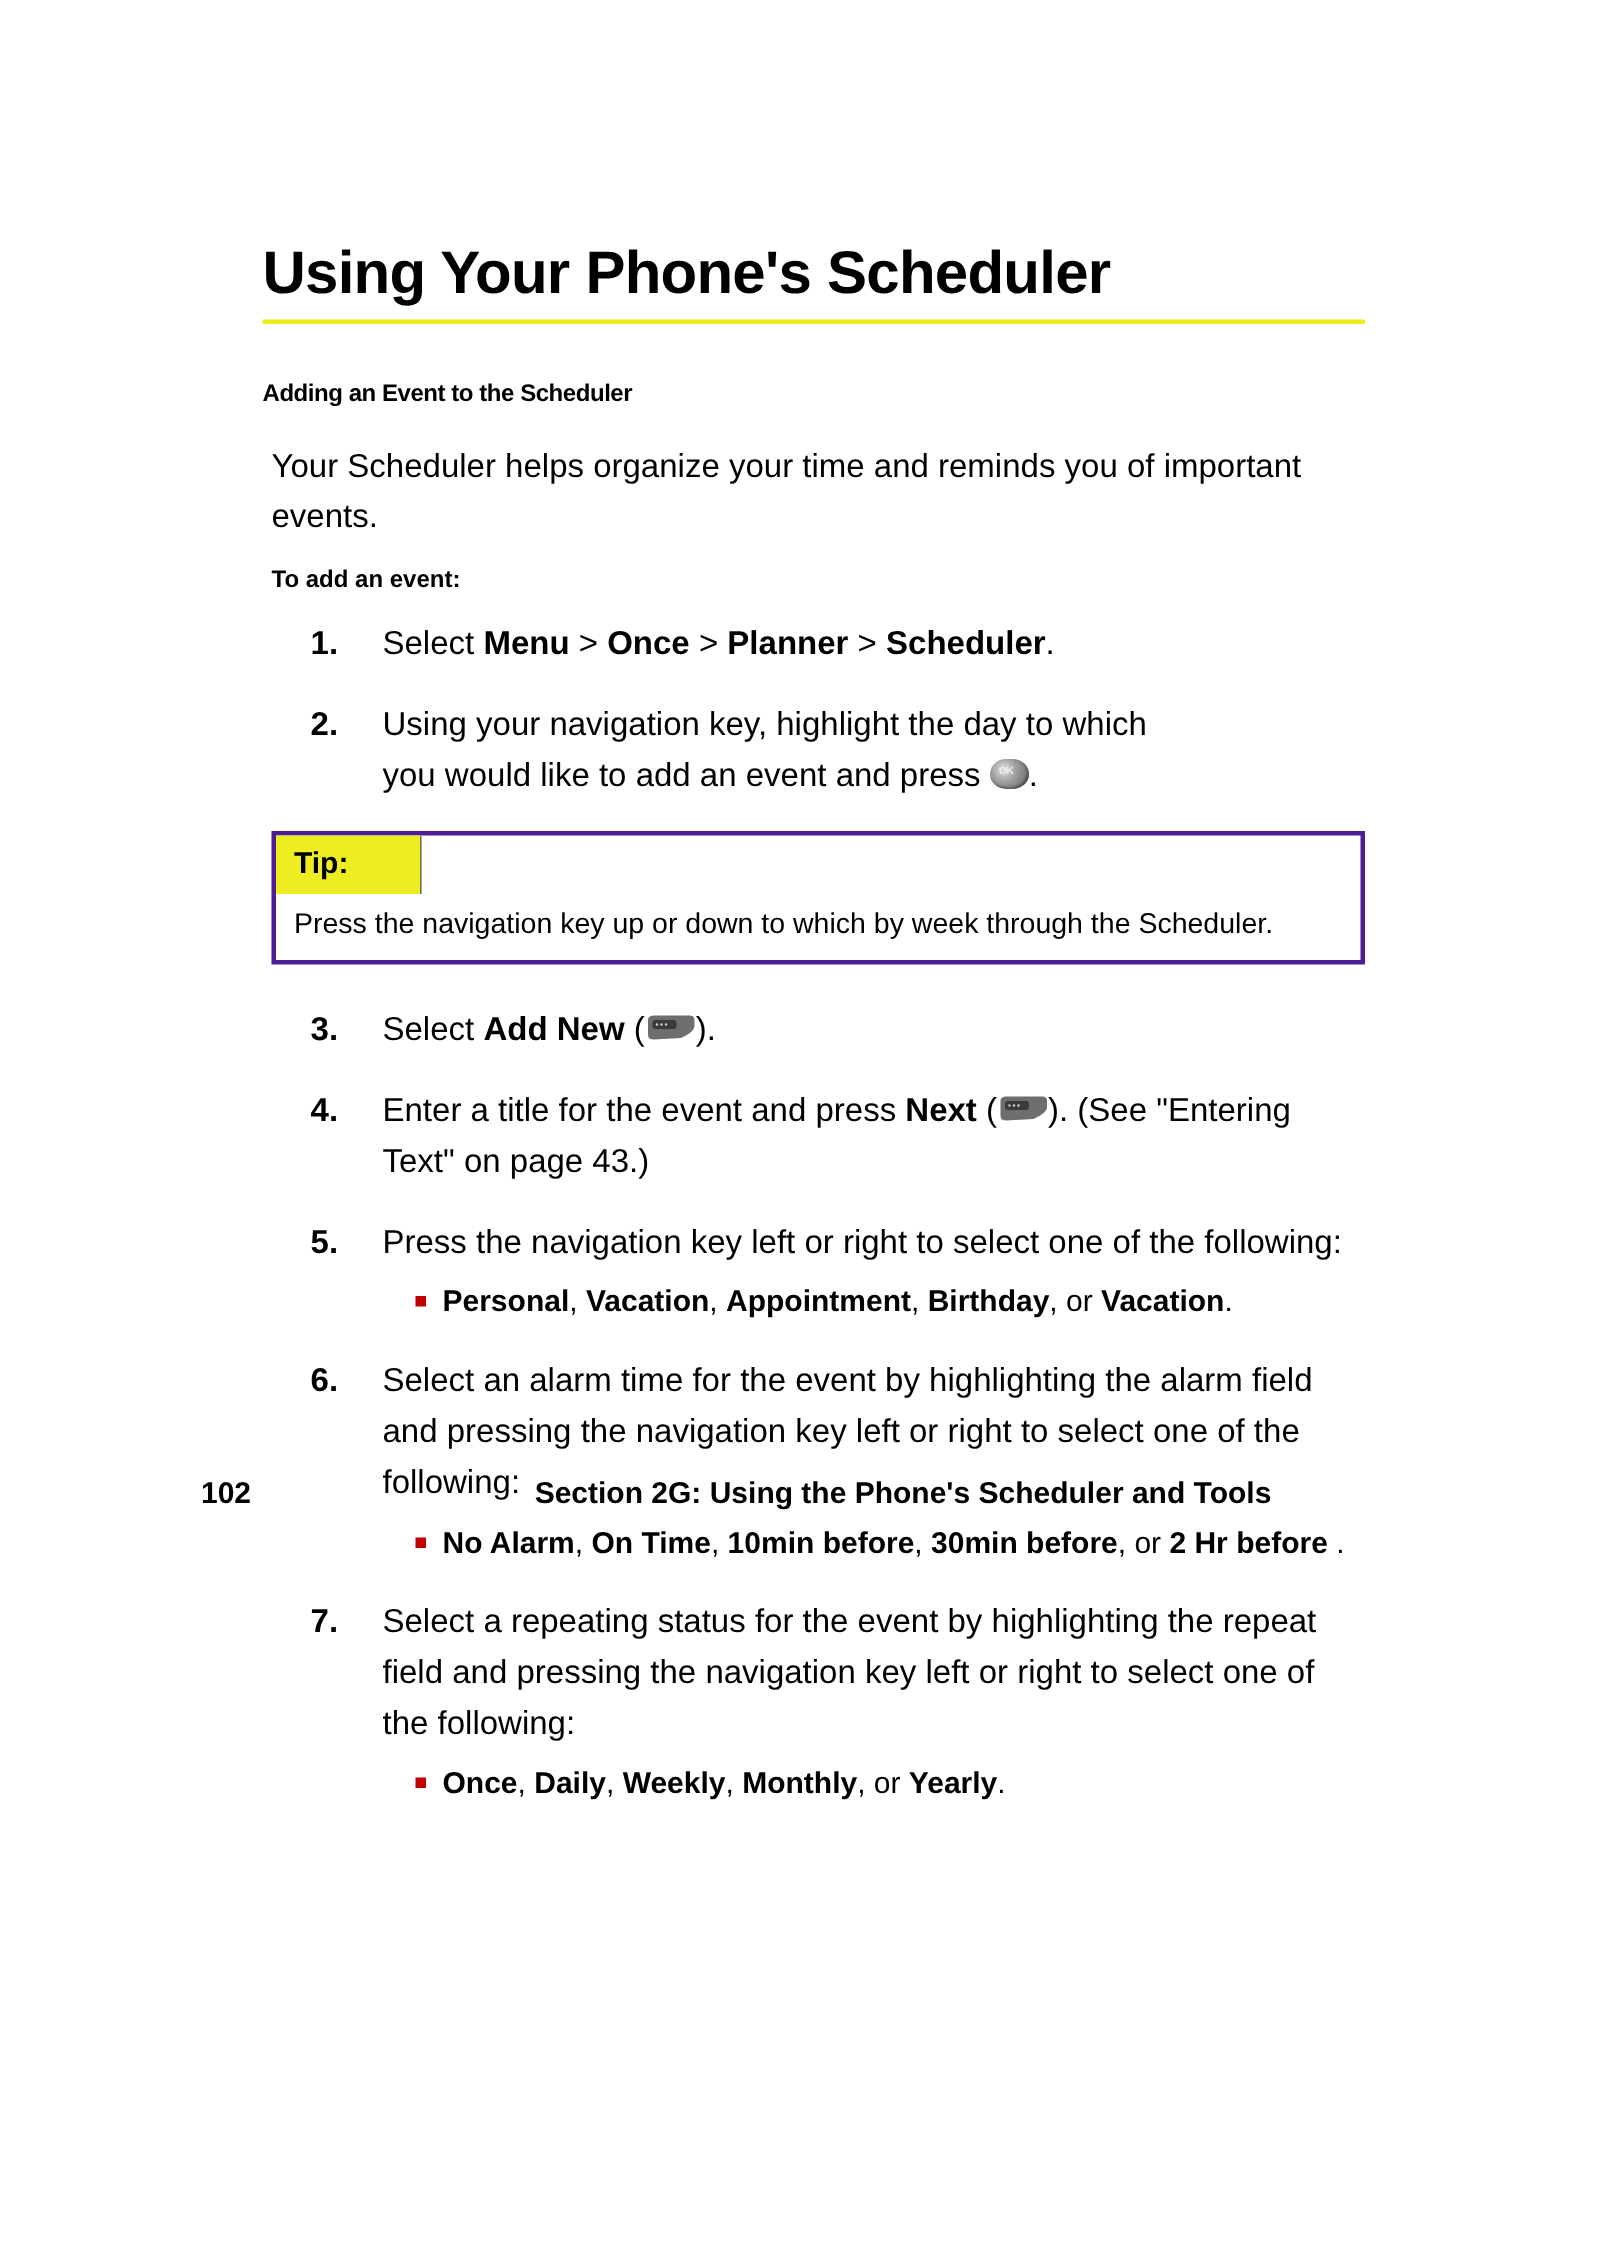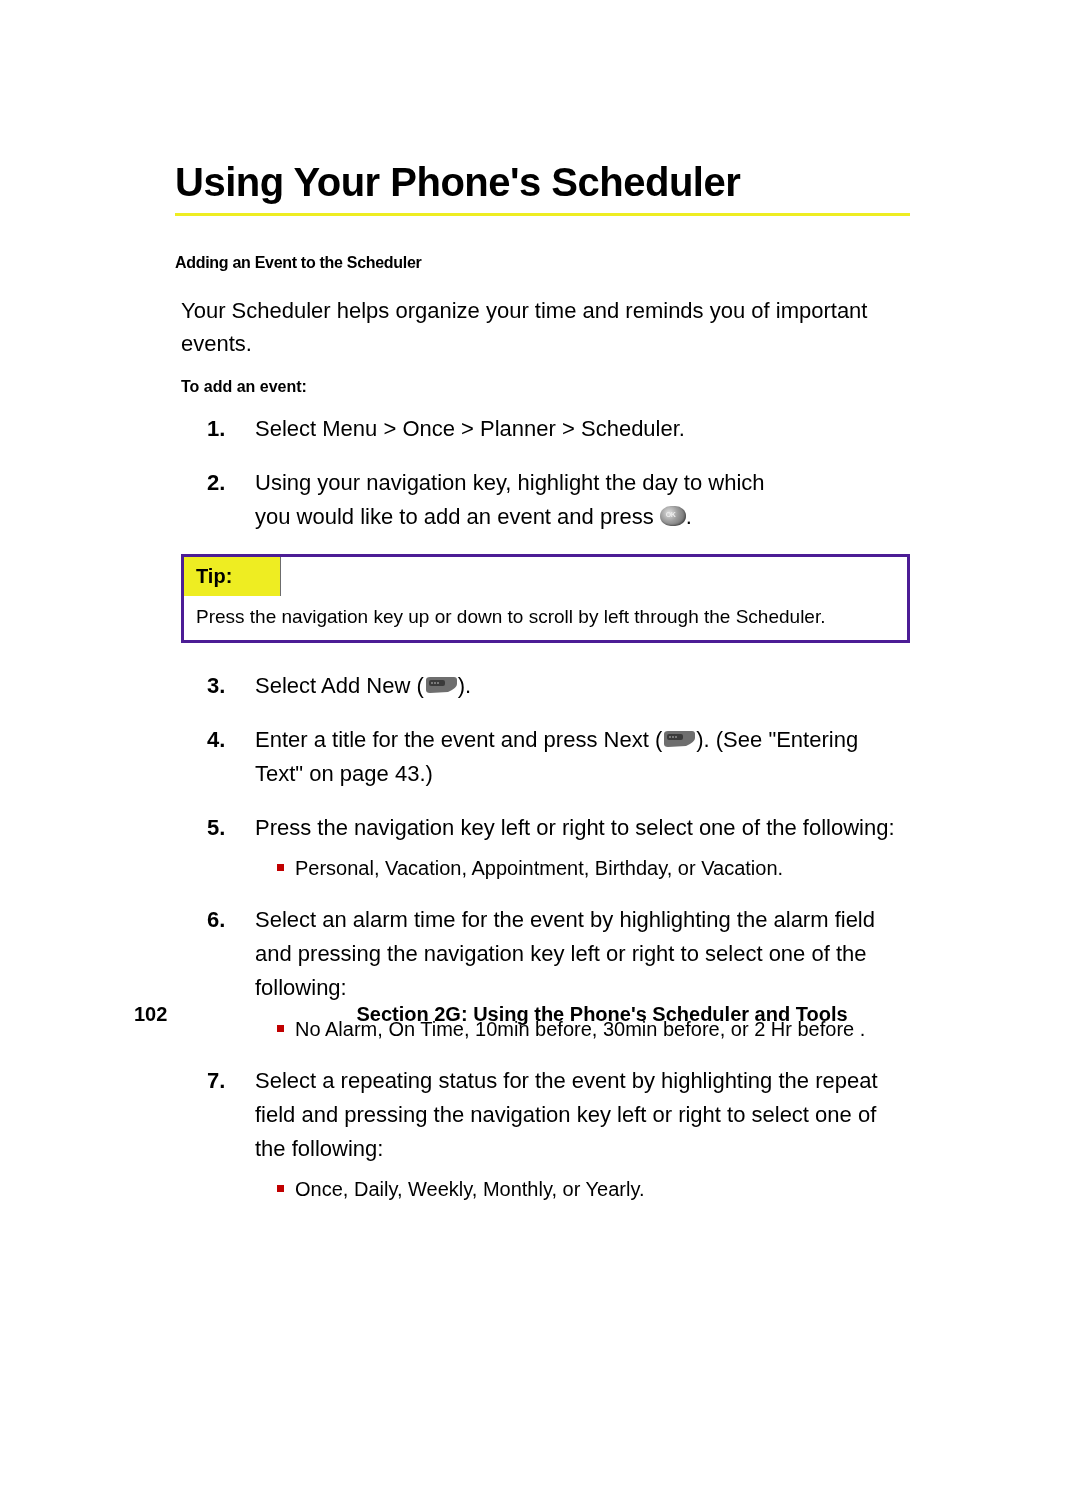--- a/index.html
+++ b/index.html
@@ -60,21 +60,21 @@
     padding-left: 24px;
   }
   ol.steps > li::before {
     content: counter(step) ".";
     position: absolute;
     left: -24px;
     top: 0;
     font-weight: 700;
     font-size: 22px;
   }
-  .b { font-weight: 400; }
+  .b { font-weight: 700; }
   .ok-icon {
     display: inline-block;
     width: 26px;
     height: 20px;
     vertical-align: -2px;
     border-radius: 50% / 60%;
     background: radial-gradient(circle at 35% 35%, #e0e0e0 0%, #9e9e9e 40%, #5a5a5a 100%);
     box-shadow: inset -1px -1px 2px rgba(0,0,0,0.4);
     position: relative;
   }
@@ -129,21 +129,21 @@
     content: "";
     position: absolute;
     left: 0;
     top: 11px;
     width: 7px;
     height: 7px;
     background: #c00000;
   }
   .footer {
     position: absolute;
-    bottom: 138px;
+    bottom: 156px;
     left: 0;
     width: 100%;
     display: flex;
     align-items: baseline;
     padding: 0 170px 0 134px;
     box-sizing: border-box;
     font-size: 20px;
     font-weight: 700;
   }
   .footer .page-num { width: 120px; }
@@ -171,21 +171,21 @@
 
     <li>
       <span>Using your navigation key, highlight the day to which</span><br>
       <span>you would like to add an event and press </span><span class="ok-icon"></span><span>.</span>
     </li>
 
   </ol>
 
   <div class="tipbox">
     <div class="label">Tip:</div>
-    <div class="body">Press the navigation key up or down to scroll by left through the Scheduler.</div>
+    <div class="body">Press the navigation key up or down to which by week through the Scheduler.</div>
   </div>
 
   <ol class="steps" start="3" style="counter-reset: step 2;">
 
     <li>
       <span>Select </span><span class="b">Add New</span><span> (</span><svg class="soft-icon" viewBox="0 0 34 18">
           <path d="M2 4 Q2 1 6 1 L30 1 Q33 1 33 4 L33 8 Q33 12 24 16 L6 17 Q2 17 2 14 Z" fill="#6e6e6e"></path>
           <rect x="5" y="4" width="16" height="6" rx="2" fill="#3a3a3a"></rect>
           <circle cx="8" cy="7" r="0.8" fill="#ccc"></circle>
           <circle cx="11" cy="7" r="0.8" fill="#ccc"></circle>

